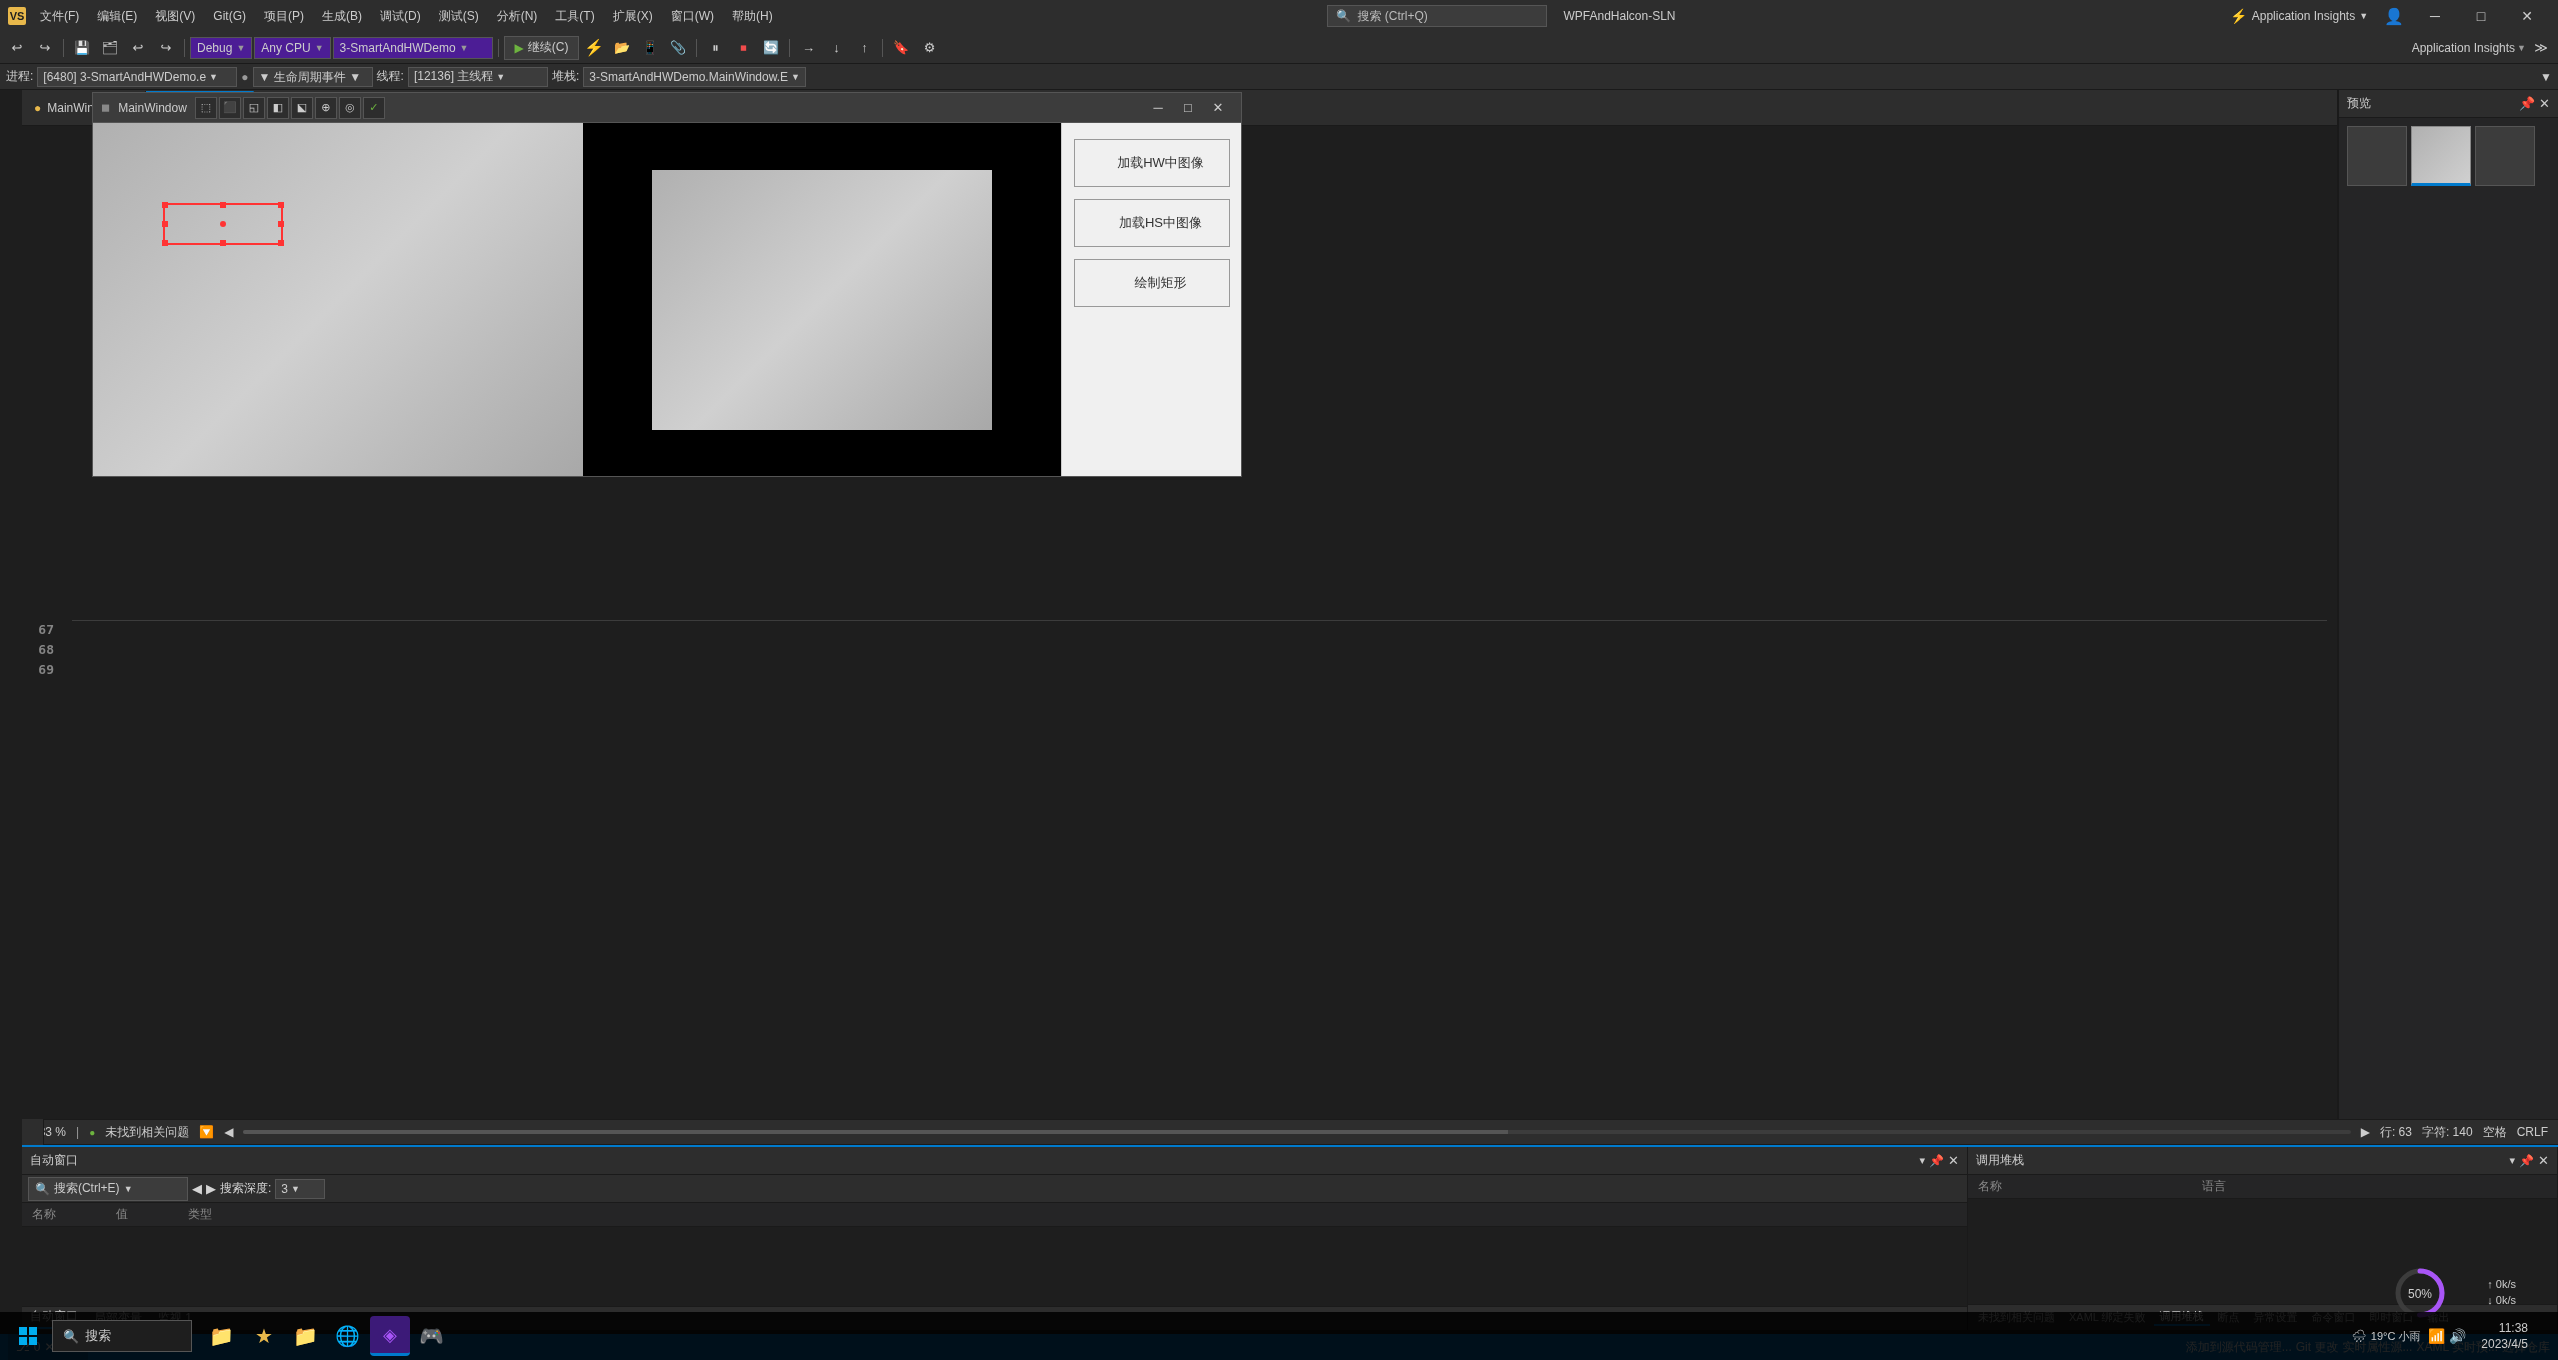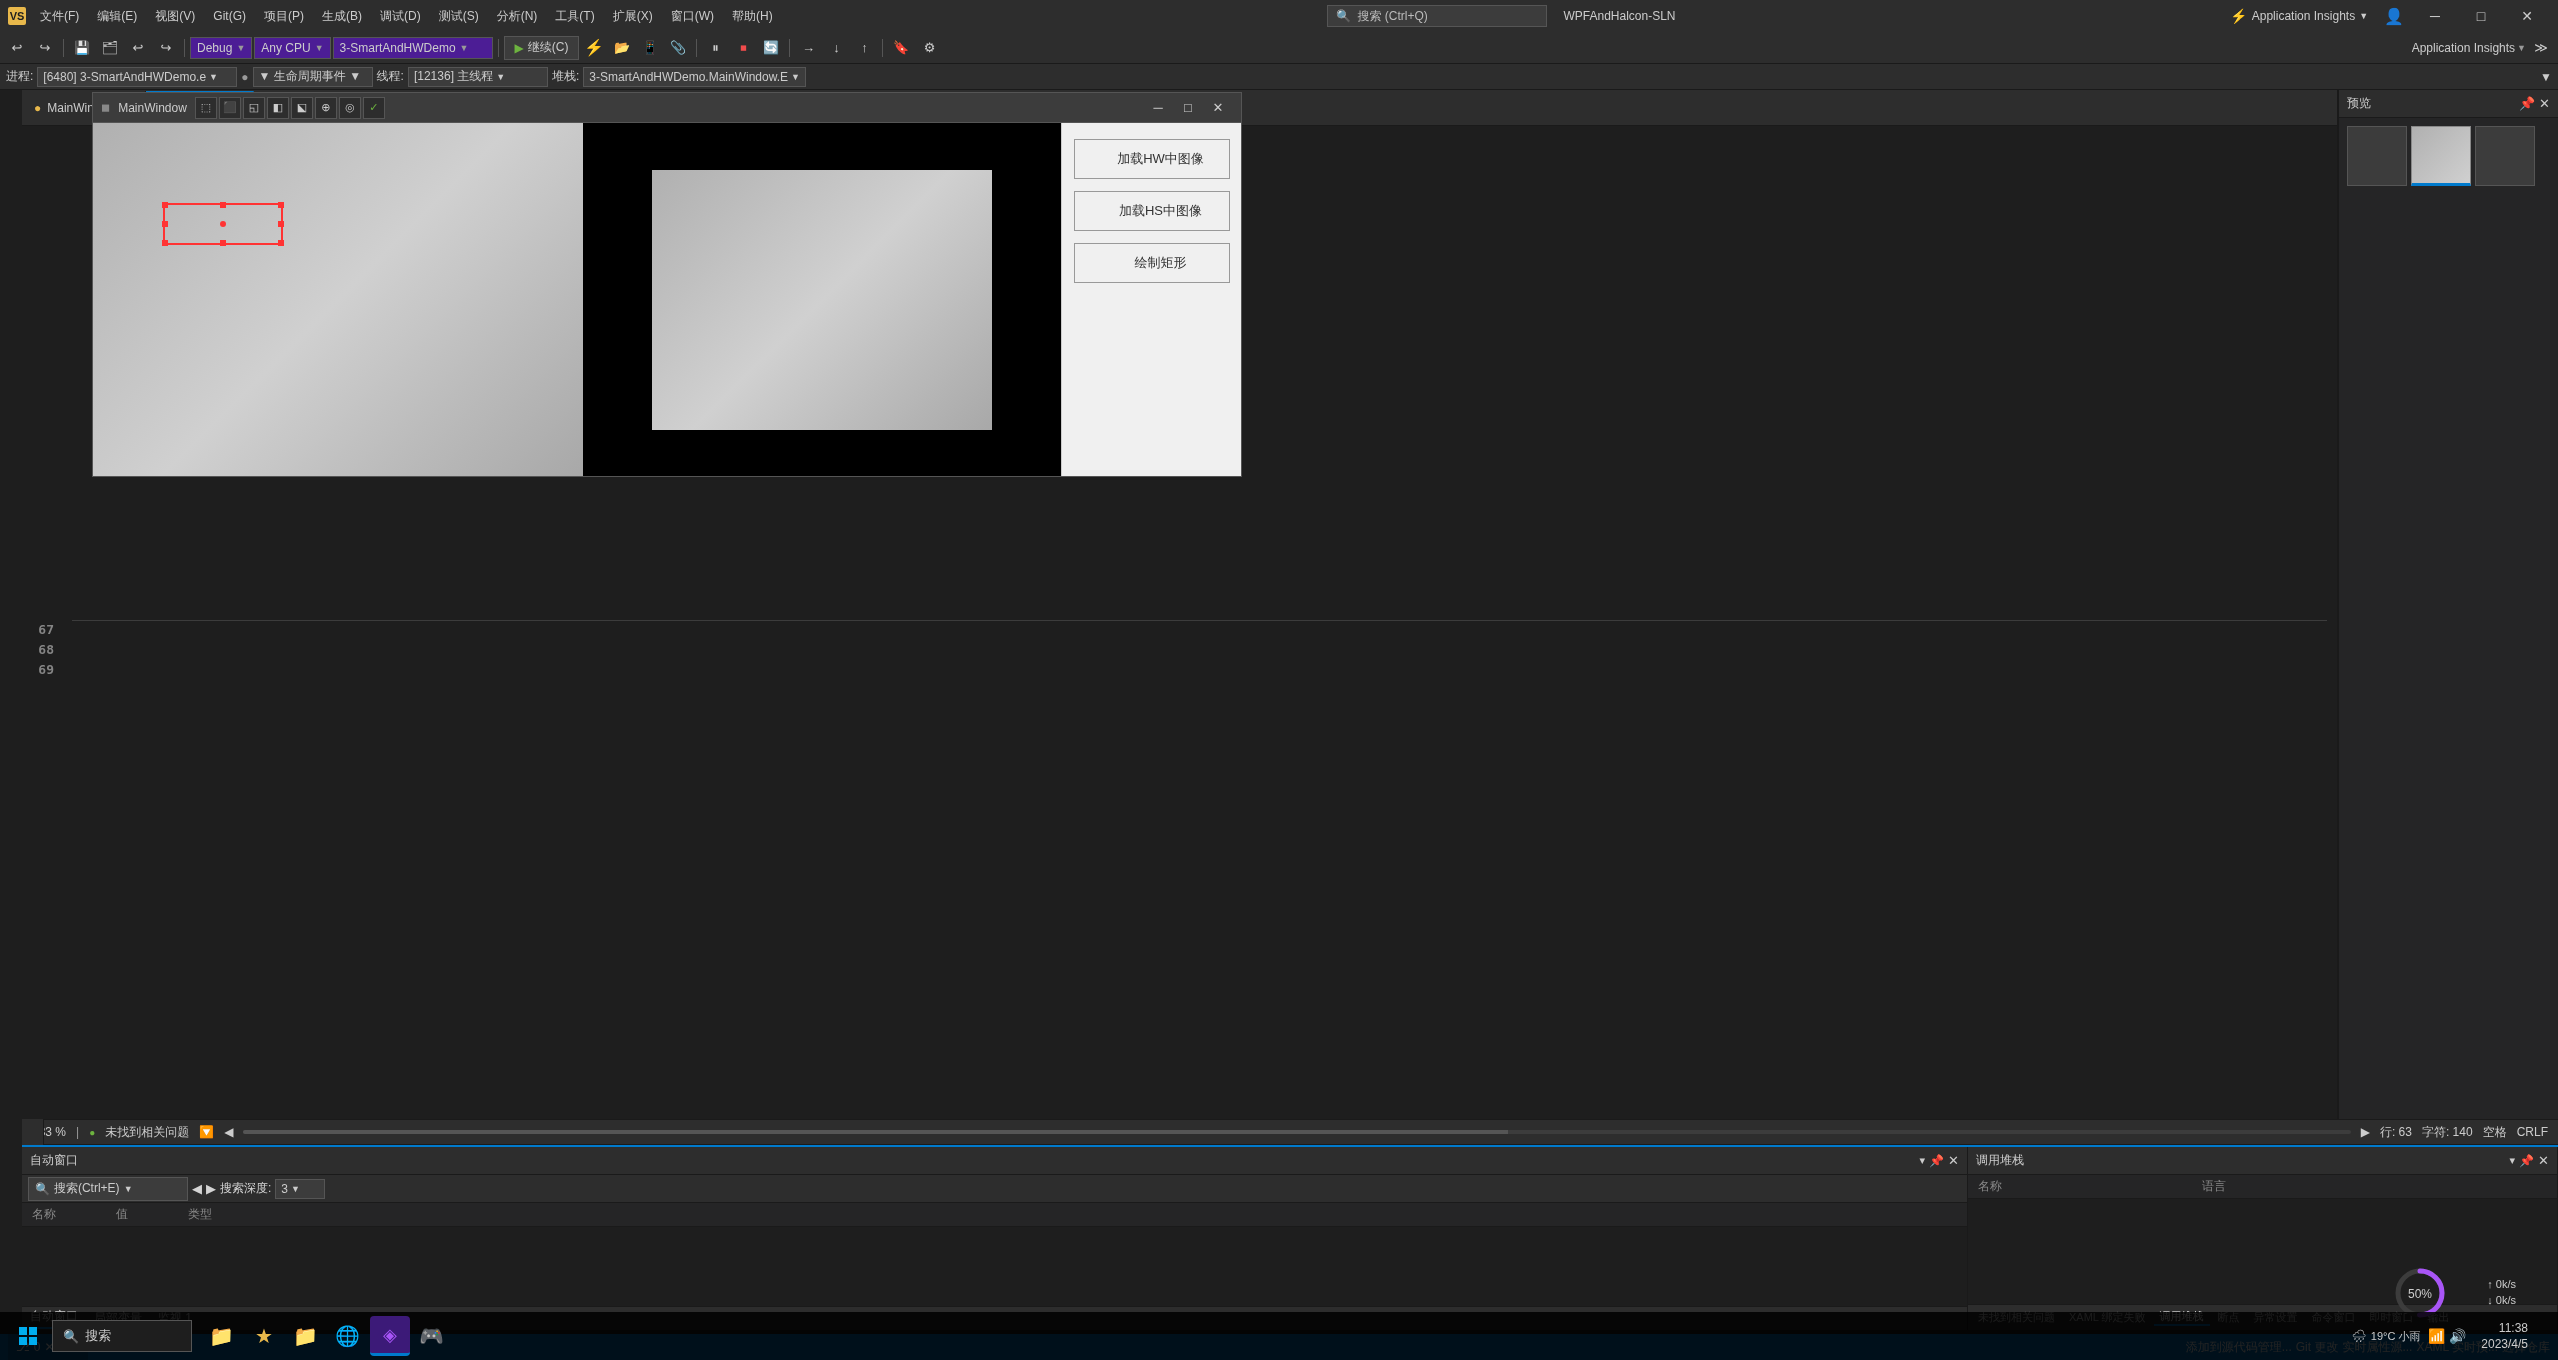--- a/index.html
+++ b/index.html
@@ -335,21 +335,21 @@
       width: 180px;
       background: #f0f0f0;
       border-left: 1px solid #ccc;
       display: flex;
       flex-direction: column;
       padding: 16px 12px;
       gap: 12px;
     }
     .side-btn {
       width: 156px;
-      height: 40px;
+      height: 48px;
       background: #f0f0f0;
       border: 1px solid #999;
       display: flex; align-items: center; justify-content: center;
       font-size: 13px; color: #333;
       cursor: pointer;
       padding-left: 17px;
     }
 
     
     .mw-win-controls {
@@ -591,21 +591,21 @@
   <div class="tb-btn">≫</div>
 </div>
 
 <div class="toolbar2">
   <span>进程:</span>
   <div class="tb2-dropdown" style="min-width:200px;">
     <span>[6480] 3-SmartAndHWDemo.e</span>
     <span style="font-size:9px;">▼</span>
   </div>
   <span style="color:#999;">●</span>
-  <div class="tb2-dropdown" style="min-width:120px;">
+  <div class="tb2-dropdown" style="min-width:120px;align-items:flex-end;">
     <span>▼ 生命周期事件 ▼</span>
   </div>
   <span>线程:</span>
   <div class="tb2-dropdown" style="min-width:140px;">
     <span>[12136] 主线程</span>
     <span style="font-size:9px;">▼</span>
   </div>
   <span>堆栈:</span>
   <div class="tb2-dropdown" style="min-width:180px;">
     <span>3-SmartAndHWDemo.MainWindow.E</span>

